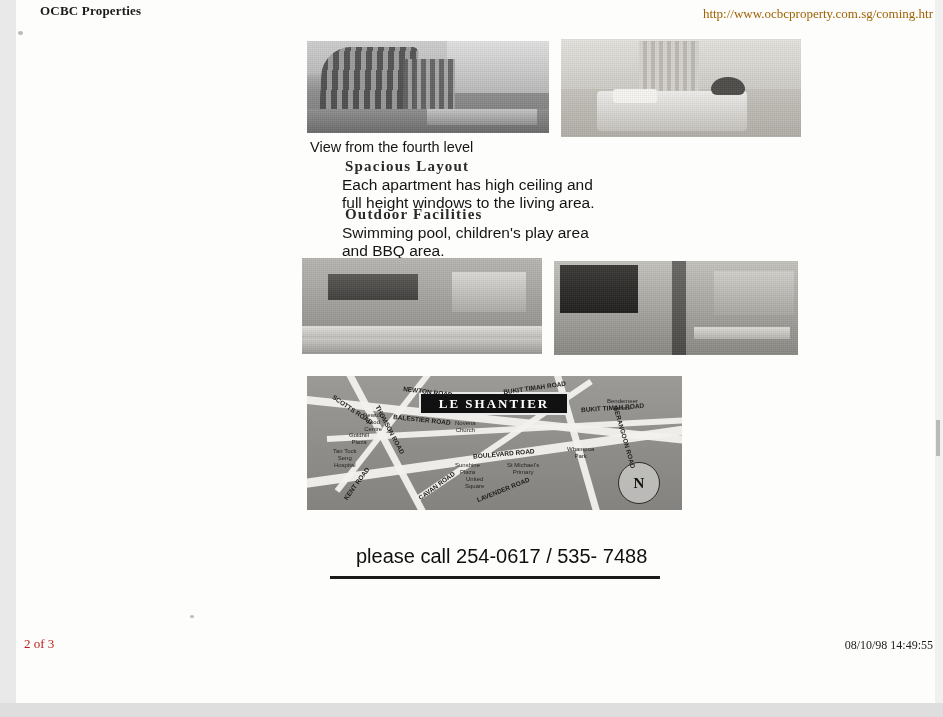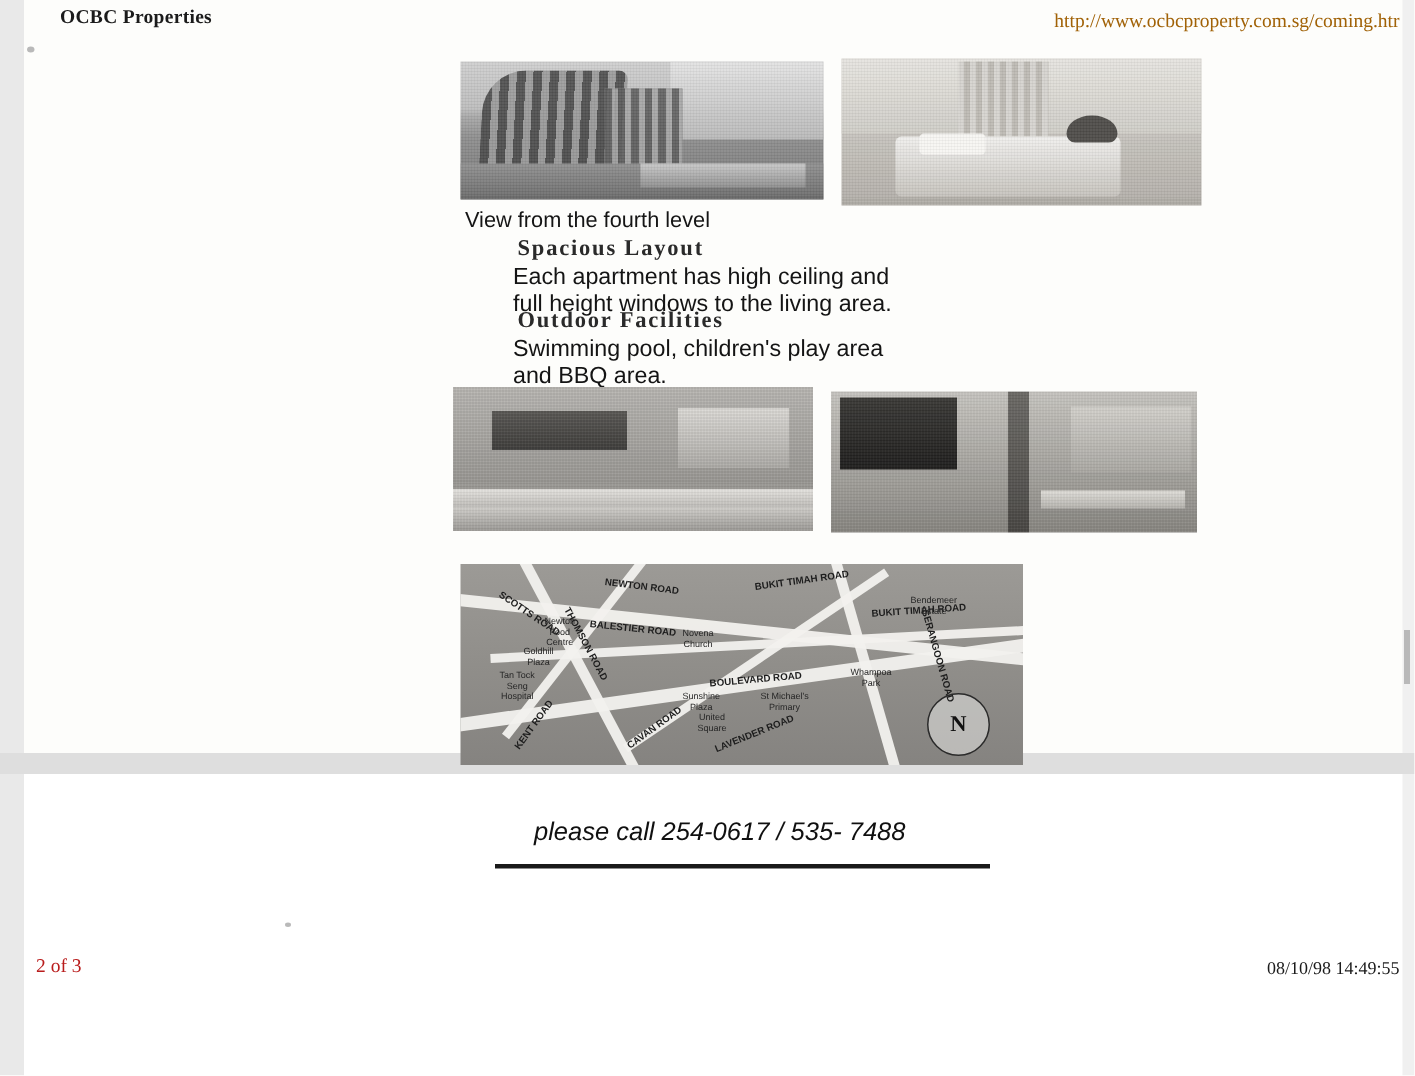--- a/index.html
+++ b/index.html
@@ -13,21 +13,21 @@
     position: relative;
     font-family: "Liberation Serif", serif;
     color: #111111;
     overflow: hidden;
   }
 
   
   .page {
     position: absolute;
     left: 0; top: 0;
-    width: 943px; height: 516px;
+    width: 943px; height: 717px;
     background: #fdfdfb;
   }
   
   .scan-edge-left {
     position: absolute;
     left: 0; top: 0;
     width: 16px; height: 717px;
     background: #e9e9e9;
   }
   .scan-edge-bottom {
@@ -301,23 +301,22 @@
     position: absolute;
     left: 322px; top: 520px;
     font-family: "Liberation Sans", sans-serif;
     font-size: 17px;
     color: #101010;
   }
   .close-2 {
     position: absolute;
     left: 356px; top: 545px;
     font-family: "Liberation Sans", sans-serif;
-    font-size: 17px;
+    font-size: 20px;
     color: #101010;
-    font-style: italic;
   }
   .rule {
     position: absolute;
     left: 330px; top: 576px;
     width: 330px; height: 3px;
     background: #1a1a1a;
   }
 
   .speck { position: absolute; background: #b9b9b9; }
   .speck-a { left: 18px; top: 31px; width: 5px; height: 4px; border-radius: 50%; }
@@ -389,20 +388,21 @@
   </div>
 
   <div id="map">
     <div class="road r1"></div>
     <div class="road r2"></div>
     <div class="road r3"></div>
     <div class="road r4"></div>
     <div class="road r5"></div>
     <div class="road r6"></div>
     <div class="road r7"></div>
+    <div class="label">LE SHANTIER</div>
     <div class="compass">N</div>
   <div class="streetname" style="left: 196px; top: 8px; transform: rotate(-8deg);">BUKIT TIMAH ROAD</div>
       <div class="streetname" style="left: 96px; top: 12px; transform: rotate(7deg);">NEWTON ROAD</div>
       <div class="streetname" style="left: 22px; top: 30px; transform: rotate(34deg);">SCOTTS ROAD</div>
       <div class="streetname" style="left: 86px; top: 40px; transform: rotate(6deg);">BALESTIER ROAD</div>
       <div class="streetname" style="left: 56px; top: 50px; transform: rotate(62deg);">THOMSON ROAD</div>
       <div class="streetname" style="left: 274px; top: 28px; transform: rotate(-4deg);">BUKIT TIMAH ROAD</div>
       <div class="streetname" style="left: 166px; top: 74px; transform: rotate(-5deg);">BOULEVARD ROAD</div>
       <div class="streetname" style="left: 286px; top: 58px; transform: rotate(74deg);">SERANGOON ROAD</div>
       <div class="streetname" style="left: 30px; top: 104px; transform: rotate(-54deg);">KENT ROAD</div>

